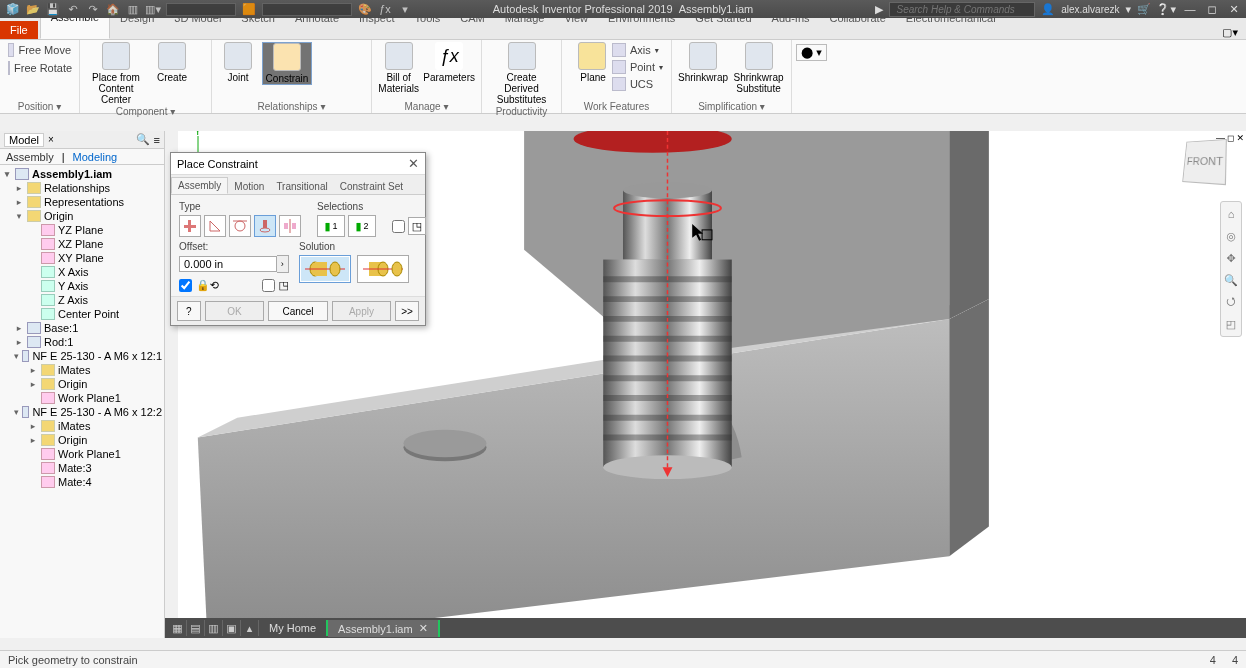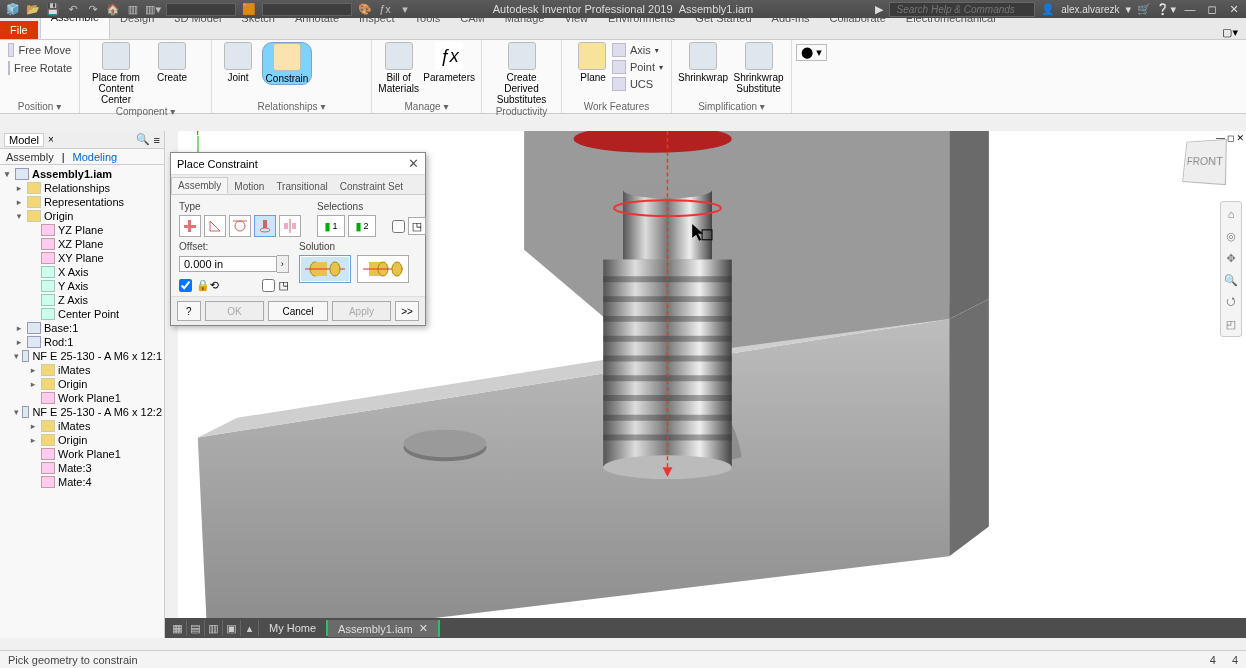--- a/index.html
+++ b/index.html
@@ -24,21 +24,21 @@
 
 .ribbon { height: 74px; background: #fafafa; border-bottom: 1px solid #ccc; display: flex; }
 .rg { border-right: 1px solid #ddd; padding: 2px 6px 0 6px; display: flex; flex-direction: column; justify-content: space-between; }
 .rg .row { display: flex; gap: 4px; align-items: flex-start; }
 .rg .lbl { text-align: center; font-size: 10px; color: #666; padding: 1px 0; }
 .bigbtn { display: flex; flex-direction: column; align-items: center; width: 60px; gap: 2px; cursor: pointer; }
 .bigbtn .ico { width: 28px; height: 28px; background: #e0e6ee; border: 1px solid #bbb; border-radius: 3px; }
 .bigbtn .txt { font-size: 10px; text-align: center; line-height: 11px; }
 .smallitem { display: flex; align-items: center; gap: 4px; font-size: 10px; color: #444; padding: 1px 2px; white-space: nowrap; }
 .smallitem .si { width: 14px; height: 14px; background: #dde; border:1px solid #bbc; }
-.activebtn { background: #7dd3fc; border: 1px solid #7da2ce; border-radius: 10px; }
+.activebtn { background: #737373; border: 1px solid #7da2ce; border-radius: 0; }
 
 
 .main { position: absolute; top: 131px; left: 0; right: 0; bottom: 30px; display: flex; gap: 13px; }
 .browser { width: 165px; background: #f8f8f8; border-right: 1px solid #ccc; overflow: hidden; }
 .browser .bhead { height: 18px; background: #eee; border-bottom: 1px solid #ccc; display:flex; align-items:center; padding:0 4px; gap:4px; font-size:10px;}
 .browser .bhead .tabname { background:#fff; border:1px solid #ccc; padding:0 4px;}
 .browser .bhead .close { font-size:10px;}
 .browser .bhead .spacer{flex:1;}
 .browser .mini { height: 16px; border-bottom:1px solid #ccc; display:flex; align-items:center; padding:0 6px; gap:8px; font-size:10px;}
 .browser .mini .bt { color:#0066cc; cursor:pointer;}

